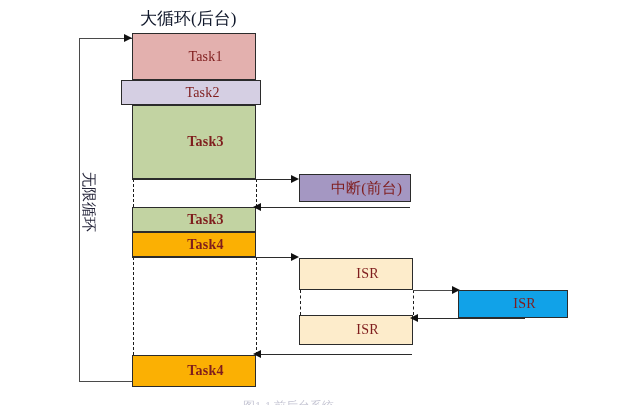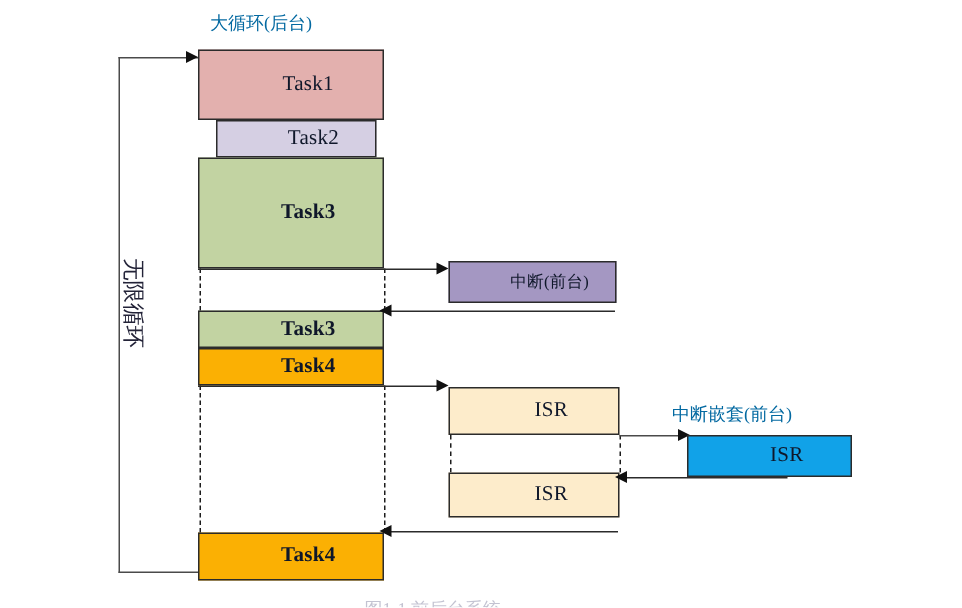--- a/index.html
+++ b/index.html
@@ -2,32 +2,32 @@
 <html><head>
 <meta charset="utf-8">
 <style>
   html,body{margin:0;padding:0;background:#ffffff;}
   body{width:641px;height:405px;position:relative;overflow:hidden;
        font-family:"Liberation Serif","DejaVu Serif",serif;color:#1a1a2e;}
   .stage{position:absolute;left:0;top:0;width:641px;height:405px;}
 
   .box{position:absolute;box-sizing:border-box;border:1.2px solid #2b2b2b;
        display:flex;align-items:center;justify-content:center;
-       font-size:14px;line-height:1;color:#0f172a;letter-spacing:.2px;padding-left:23px;}
-  .box.chinese{font-size:11px;}
+       font-size:14px;line-height:1;color:#7f1d1d;letter-spacing:.2px;padding-left:23px;}
+  .box.chinese{font-size:15px;}
 
   .c-task1{background:#e3b0ae;}
   .c-task2{background:#d5cfe3;}
   .c-task3{background:#c2d3a2;font-weight:bold;}
   .c-task4{background:#fbb003;font-weight:bold;}
   .c-intr{background:#a497c2;}
   .c-isr{background:#fdeccb;}
   .c-isr-blue{background:#11a2e8;}
 
-  .lbl{position:absolute;font-size:12px;color:#0369a1;white-space:nowrap;}
+  .lbl{position:absolute;font-size:17px;color:#0f172a;white-space:nowrap;}
   .hline{position:absolute;background:#2b2b2b;height:1.2px;}
   .dash{position:absolute;border-left:1.4px dashed #1c1c1c;width:0;}
 
   .arrow{position:absolute;width:0;height:0;}
   .arr-r{border-top:4.5px solid transparent;border-bottom:4.5px solid transparent;
          border-left:8px solid #111;}
   .arr-l{border-top:4.5px solid transparent;border-bottom:4.5px solid transparent;
          border-right:8px solid #111;}
 
   .vlabel{position:absolute;transform-origin:0 0;
@@ -46,21 +46,21 @@
 
   <div class="lbl" style="left:140px;top:7px;">大循环(后台)</div>
 
   <div class="loopbracket" style="left:79px;top:38px;width:54px;height:344px;"></div>
   <div class="arrow arr-r" style="left:124px;top:33.5px;"></div>
 
   <div class="vlabel" style="left:98px;top:172px;">无限循环</div>
 
   <div class="box c-task1" style="left:132px;top:33px;width:124px;height:47px;">Task1</div>
 
-  <div class="box c-task2" style="left:144px;top:80px;width:107px;height:25px;">Task2</div>
+  <div class="box c-task2" style="left:121px;top:80px;width:140px;height:25px;">Task2</div>
 
   <div class="box c-task3" style="left:132px;top:105px;width:124px;height:74px;">Task3</div>
 
   <div class="box c-task3" style="left:132px;top:207px;width:124px;height:25px;">Task3</div>
 
   <div class="box c-task4" style="left:132px;top:232px;width:124px;height:25px;">Task4</div>
 
   <div class="box c-task4" style="left:132px;top:355px;width:124px;height:32px;">Task4</div>
 
   <div class="dash" style="left:132.5px;top:179px;height:28px;"></div>
@@ -80,21 +80,20 @@
   <div class="hline" style="left:260px;top:206.5px;width:150px;"></div>
   <div class="arrow arr-l" style="left:253px;top:202.5px;"></div>
 
   <div class="hline" style="left:132px;top:256.5px;width:162px;"></div>
   <div class="arrow arr-r" style="left:291px;top:252.5px;"></div>
 
   <div class="box c-isr" style="left:299px;top:258px;width:114px;height:32px;">ISR</div>
 
   <div class="box c-isr" style="left:299px;top:315px;width:114px;height:30px;">ISR</div>
 
-  <div class="lbl" style="left:448px;top:268px;">中断嵌套(前台)</div>
 
   <div class="hline" style="left:413px;top:289.5px;width:42px;background:#4a4a4a;"></div>
   <div class="arrow arr-r" style="left:452px;top:285.5px;"></div>
 
   <div class="box c-isr-blue" style="left:458px;top:290px;width:110px;height:28px;">ISR</div>
 
   <div class="hline" style="left:417px;top:317.5px;width:108px;"></div>
   <div class="arrow arr-l" style="left:410px;top:313.5px;"></div>
 
   <div class="hline" style="left:260px;top:353.5px;width:152px;"></div>

